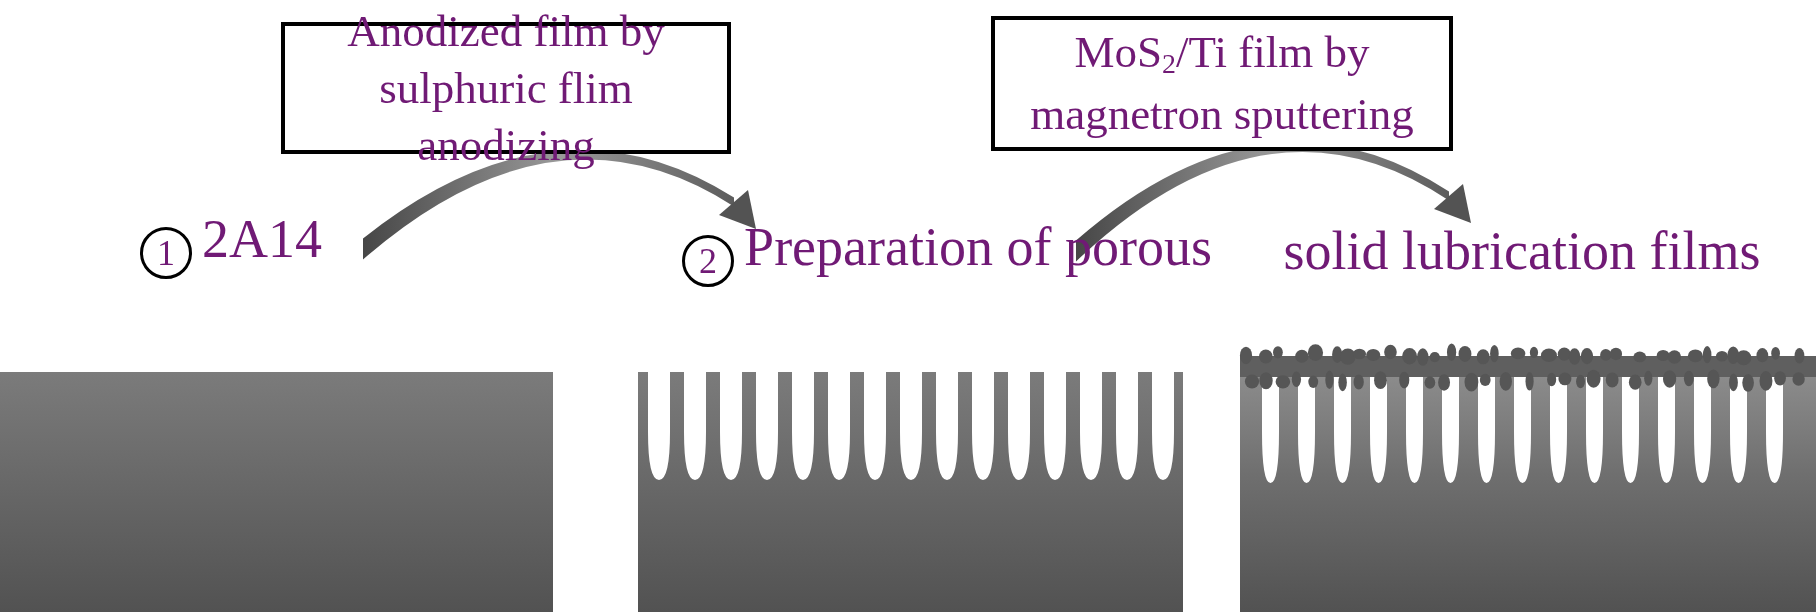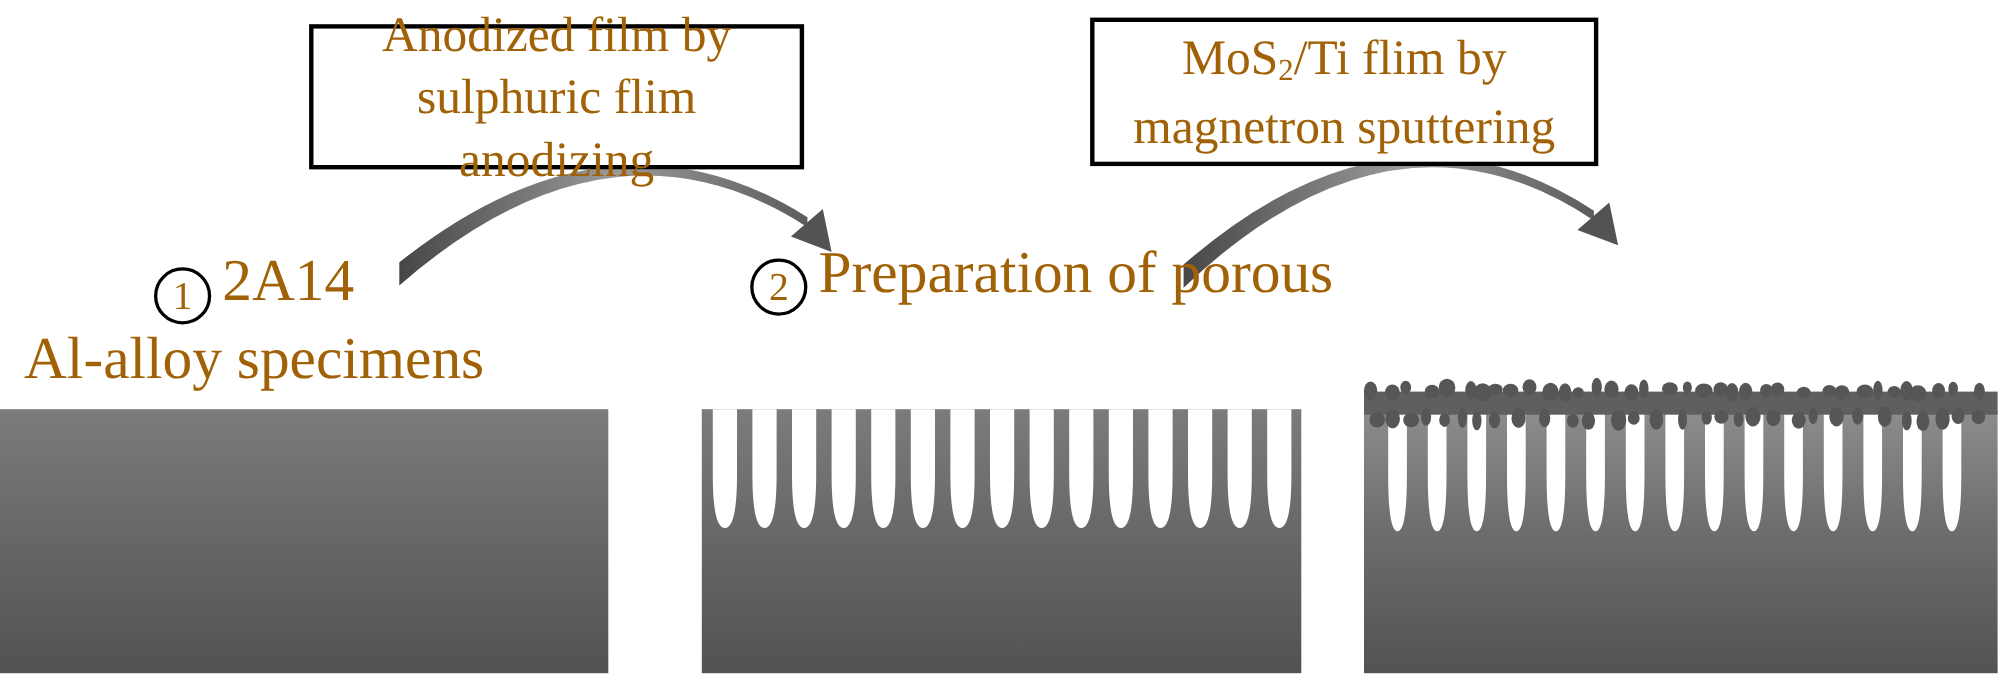--- a/index.html
+++ b/index.html
@@ -2,21 +2,21 @@
 <html><head>
 <meta charset="utf-8">
 <style>
   html,body{margin:0;padding:0;background:#ffffff;}
   .canvas{
     position:relative;
     width:1819px;height:615px;
     background:#ffffff;
     overflow:hidden;
     font-family:"Liberation Serif","DejaVu Serif",serif;
-    color:#a16207;
+    color:#701a75;
   }
   .pbox{
     position:absolute;
     border:4px solid #000;
     box-sizing:border-box;
     display:flex;flex-direction:column;
     align-items:center;justify-content:center;
     text-align:center;
     font-size:45px;line-height:57px;
     background:#fff;
@@ -25,21 +25,21 @@
   .pbox1{left:281px;top:22px;width:450px;height:132px;}
   .pbox2{left:991px;top:16px;width:462px;height:135px;}
   .sub{font-size:0.62em;vertical-align:baseline;position:relative;top:0.22em;}
   .caption{
     position:absolute;
     text-align:center;
     font-size:54px;line-height:62px;
     z-index:2;
     white-space:nowrap;
   }
-  .cap1{left:0px;top:224px;width:462px;}
+  .cap1{left:0px;top:208px;width:462px;}
   .cap2{left:598px;top:216px;width:614px;text-align:right;}
   .cap3{left:1228px;top:220px;width:588px;}
   .circ{
     display:inline-flex;
     width:46px;height:46px;
     border:3px solid #000;
     border-radius:50%;
     align-items:center;justify-content:center;
     font-size:36px;line-height:1;
     margin-right:10px;
@@ -52,21 +52,21 @@
 <body>
 
 <div class="canvas">
 
   <div class="pbox pbox1">
     <div>Anodized film by</div>
     <div>sulphuric flim anodizing</div>
   </div>
 
   <div class="pbox pbox2">
-    <div><span>MoS</span><span class="sub">2</span><span>/Ti flim by</span></div>
+    <div><span>MoS</span><span class="sub">2</span><span>/Ti film by</span></div>
     <div>magnetron sputtering</div>
   </div>
 
   <svg class="diagram" width="1819" height="615" viewBox="0 0 1819 615">
     <defs>
         <linearGradient id="gBlock" x1="0" y1="0" x2="0" y2="1">
           <stop offset="0" stop-color="#7b7b7b"></stop>
           <stop offset="1" stop-color="#525252"></stop>
         </linearGradient>
         <linearGradient id="gBlock3" x1="0" y1="0" x2="0" y2="1">
@@ -169,23 +169,23 @@
         <polygon points="756,229 719,215 748,190" fill="#535353"></polygon>
       </g>
     <g id="g-arrow2">
         <path d="M1076,240.5 Q1268,73 1449,191.5 L1449,200.5 Q1268,79 1076,261.5 Z" fill="url(#gArr2)"></path>
         <polygon points="1471,223 1434,209 1463,184" fill="#535353"></polygon>
       </g>
   </svg>
 
   <div class="caption cap1">
     <div><span class="circ">1</span><span>2A14</span></div>
-    <div>Al-alloy specimens</div>
   </div>
 
   <div class="caption cap2">
     <div><span class="circ">2</span><span>Preparation of porous</span></div>
   </div>
 
   <div class="caption cap3">
+    <div>solid lubrication films</div>
   </div>
 
 </div>
 
 </body></html>

